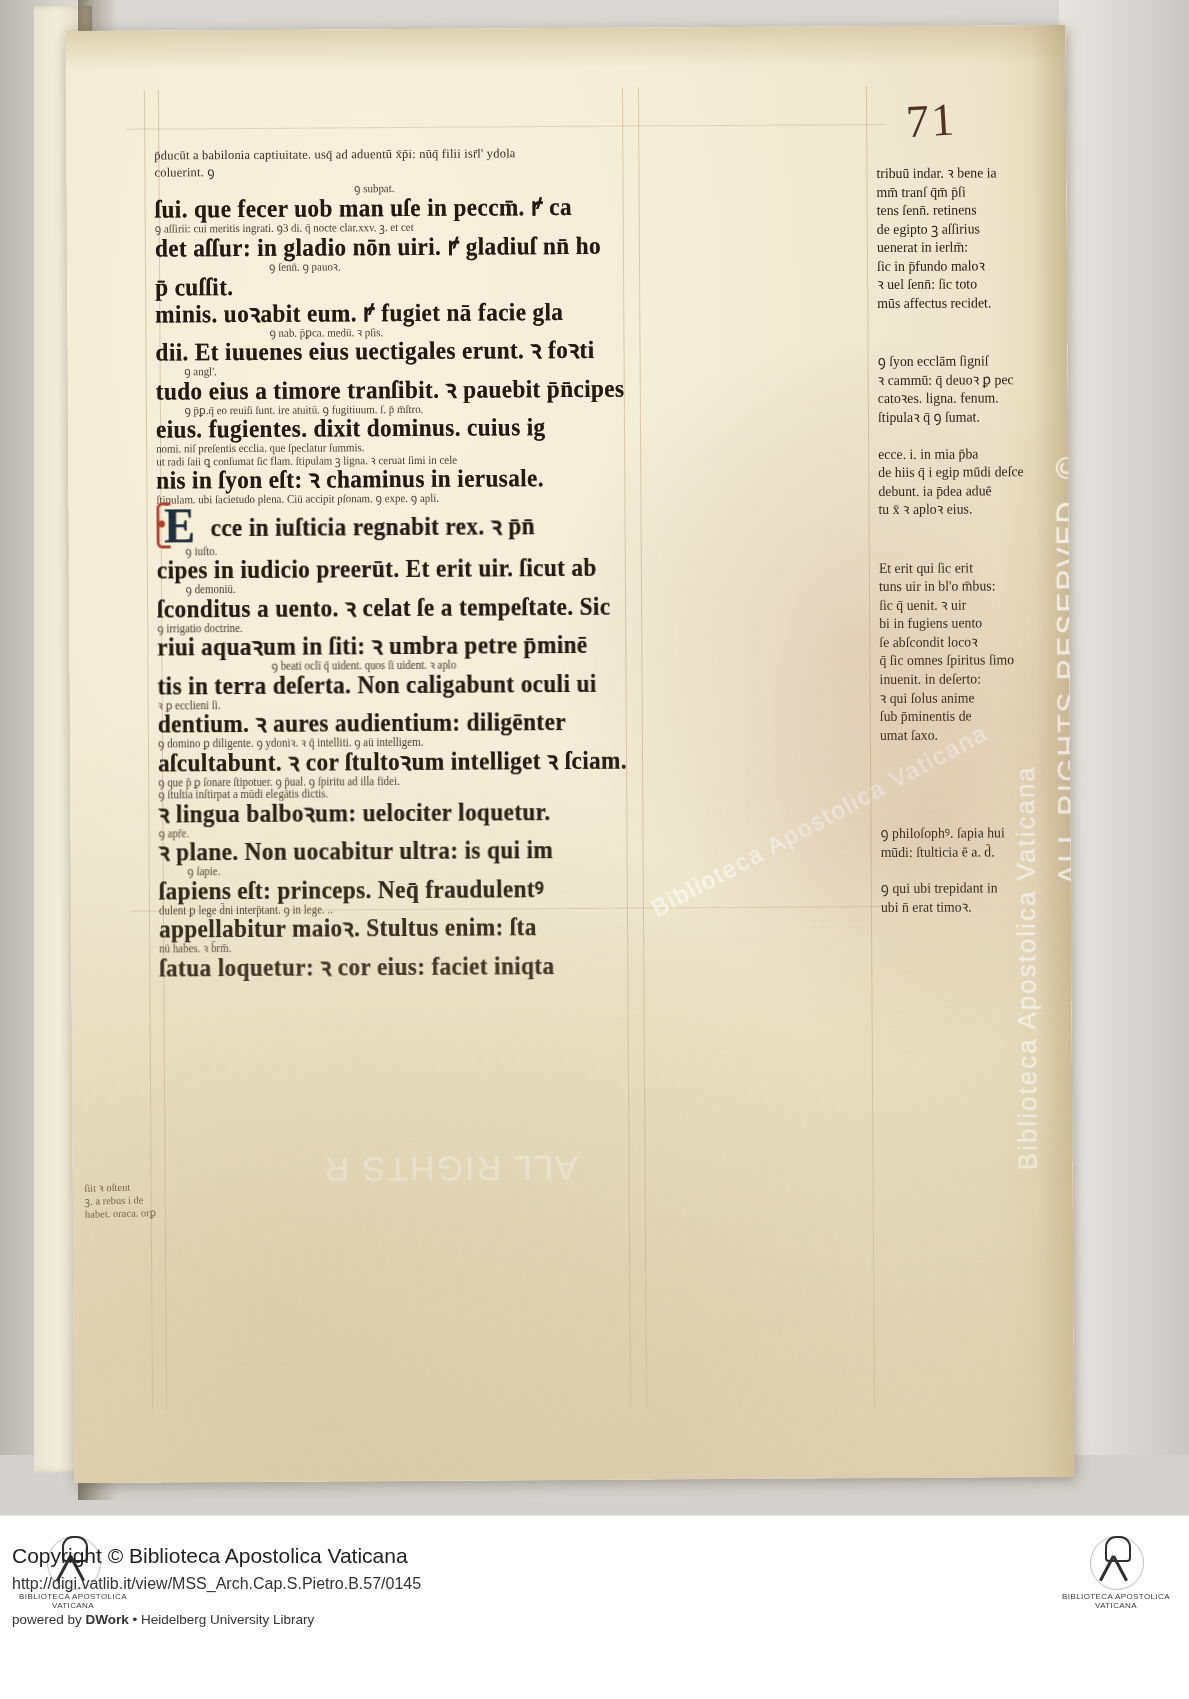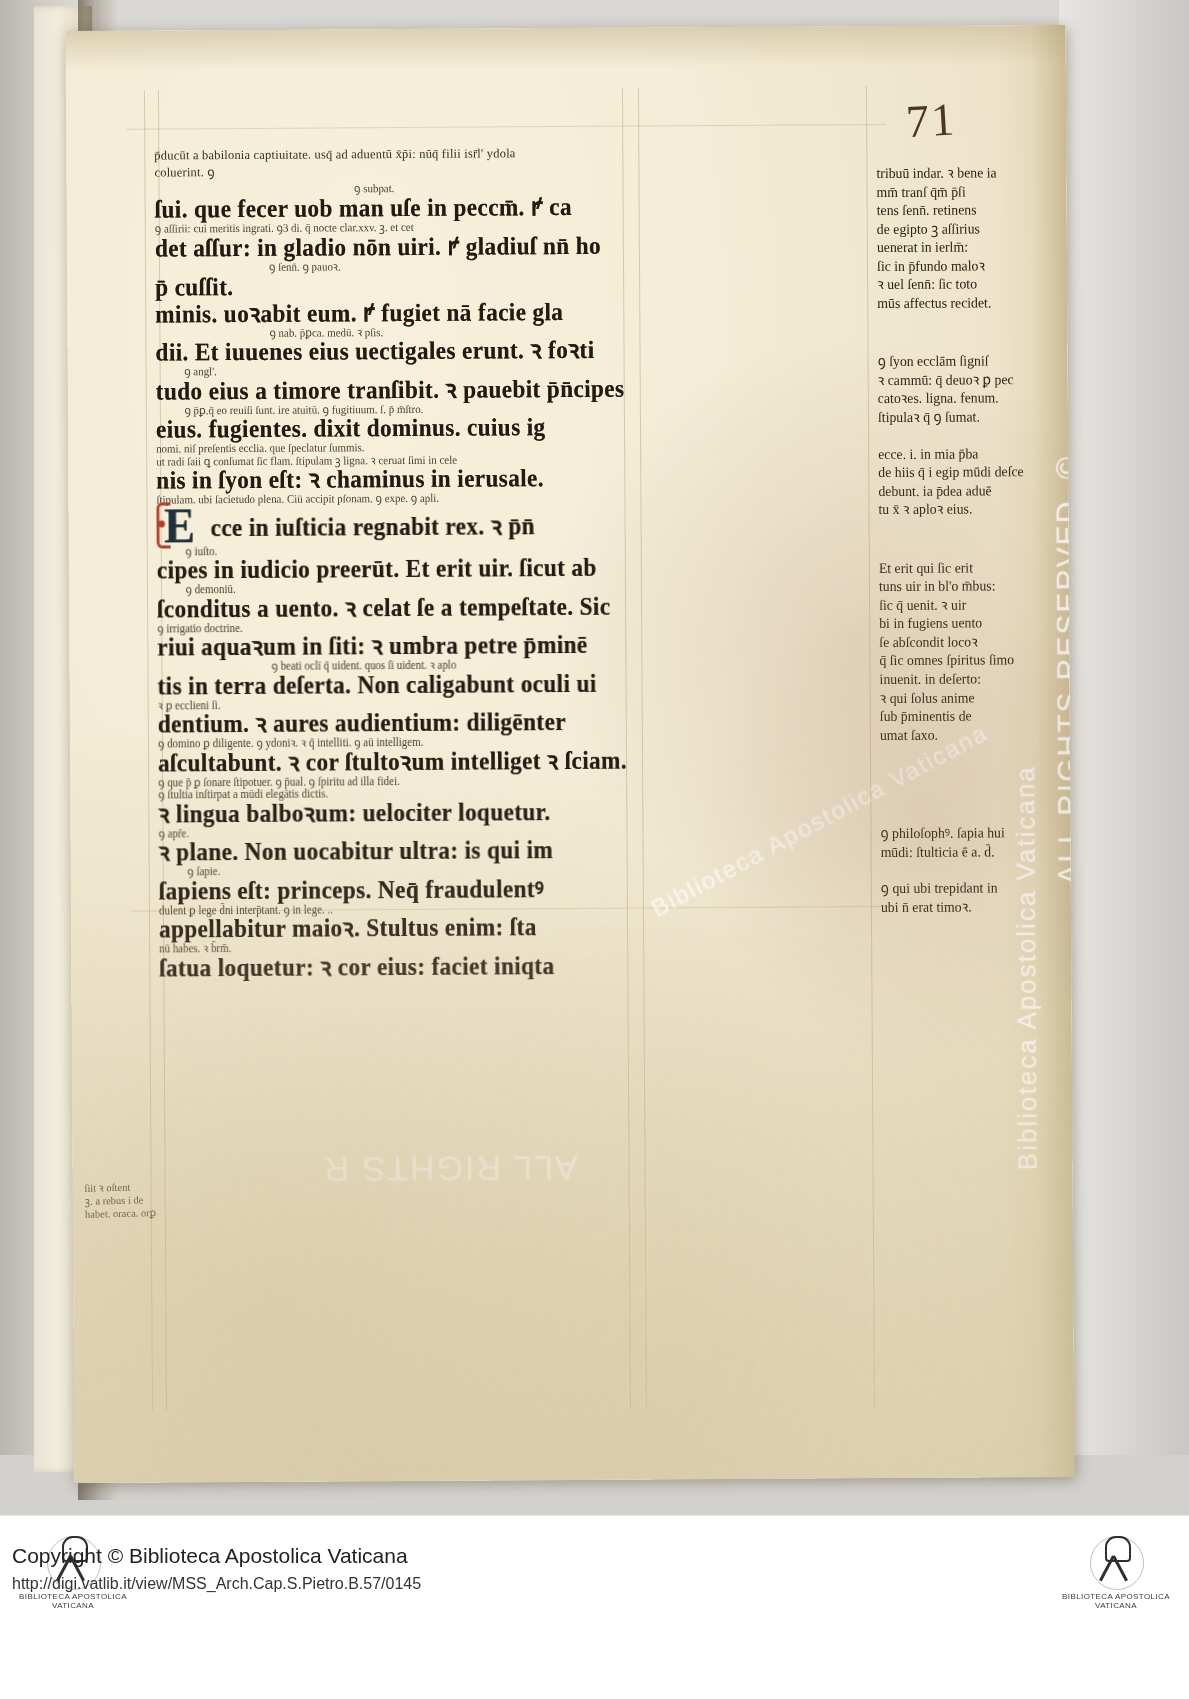--- a/index.html
+++ b/index.html
@@ -584,20 +584,21 @@
         <div class="crest-ring"></div>
         <div class="tiara"></div>
         <div class="keys"></div>
       </div>
       <div class="crest-caption">BIBLIOTECA APOSTOLICA VATICANA</div>
     </div>
 
     <div id="footer-text">
       <div id="footer-line1">Copyright © Biblioteca Apostolica Vaticana</div>
       <div id="footer-line2">http://digi.vatlib.it/view/MSS_Arch.Cap.S.Pietro.B.57/0145</div>
+      <div id="footer-line3"><span>powered by </span><b>DWork</b><span> • Heidelberg University Library</span></div>
     </div>
 
     <div class="crest" id="crest-right">
       <div class="crest-emblem">
         <div class="crest-ring"></div>
         <div class="tiara"></div>
         <div class="keys"></div>
       </div>
       <div class="crest-caption">BIBLIOTECA APOSTOLICA VATICANA</div>
     </div>

